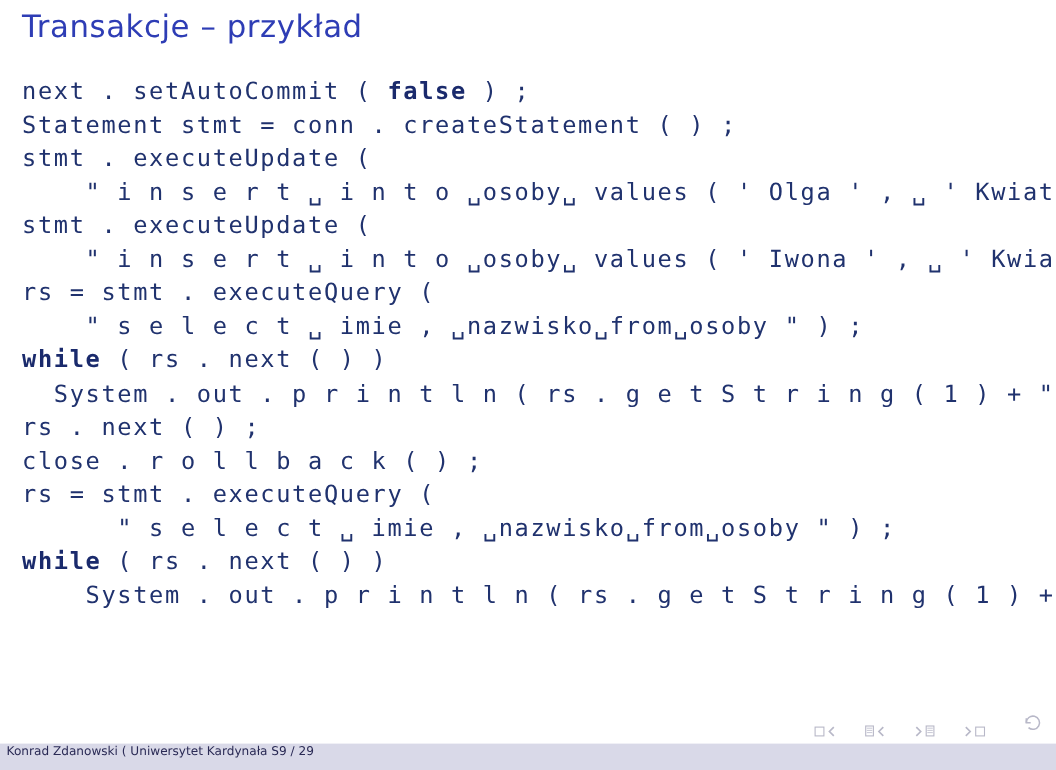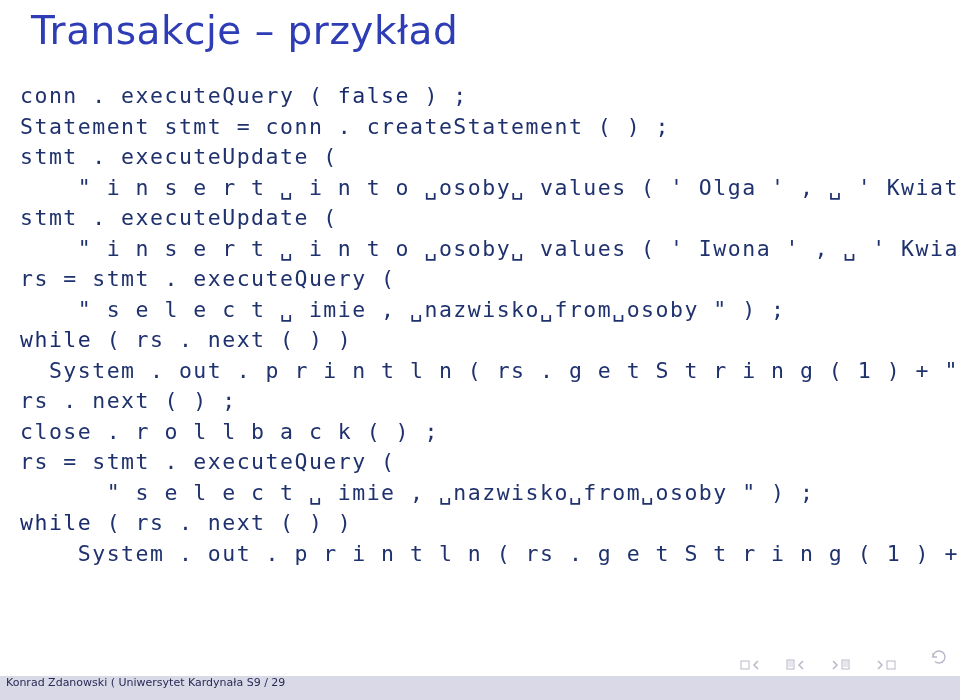--- a/index.html
+++ b/index.html
@@ -13,34 +13,34 @@
     overflow: hidden;
   }
   .slide {
     padding: 8px 20px 0 20px;
     box-sizing: border-box;
     height: 100%;
     position: relative;
   }
   .title {
     color: #2e3db5;
-    font-size: 39px;
+    font-size: 28px;
     font-weight: 400;
-    margin: 0 0 28px 11px;
+    margin: 0 0 28px 0;
     letter-spacing: 0.5px;
   }
   .code {
     font-family: "DejaVu Sans Mono", "Courier New", monospace;
     font-size: 21.5px;
     line-height: 1.42;
     color: #20326e;
     letter-spacing: 1.5px;
     white-space: pre;
   }
-  .kw { color: #1a2a6c; font-weight: normal; }
+  .kw { color: #1a2a6c; font-weight: bold; }
   .footer {
     position: absolute;
     bottom: 0;
     left: 0;
     right: 0;
     height: 24px;
     background: #d9d9e8;
     display: flex;
     font-size: 11px;
     color: #2a2a55;
@@ -67,21 +67,21 @@
     right: 12px;
     bottom: 30px;
   }
 </style>
 </head>
 <body>
 
 <div class="slide">
   <h1 class="title">Transakcje – przykład</h1>
 
-  <div class="code"><span>conn . executeQuery ( </span><span class="kw">false</span><span> ) ;</span>
+  <div class="code"><span>next . setAutoCommit ( </span><span class="kw">false</span><span> ) ;</span>
 <span>Statement stmt = conn . createStatement ( ) ;</span>
 <span>stmt . executeUpdate (</span>
 <span>    " i n s e r t ␣ i n t o ␣osoby␣ values ( ' Olga ' , ␣ ' Kwiatkowska ' ) " ) ;</span>
 <span>stmt . executeUpdate (</span>
 <span>    " i n s e r t ␣ i n t o ␣osoby␣ values ( ' Iwona ' , ␣ ' Kwiatkowska ' ) " )</span>
 <span>rs = stmt . executeQuery (</span>
 <span>    " s e l e c t ␣ imie , ␣nazwisko␣from␣osoby " ) ;</span>
 <span class="kw">while</span><span> ( rs . next ( ) )</span>
 <span>  System . out . p r i n t l n ( rs . g e t S t r i n g ( 1 ) + " ␣ "+ rs . g e t S t r i n g (2</span>
 <span>rs . next ( ) ;</span>

